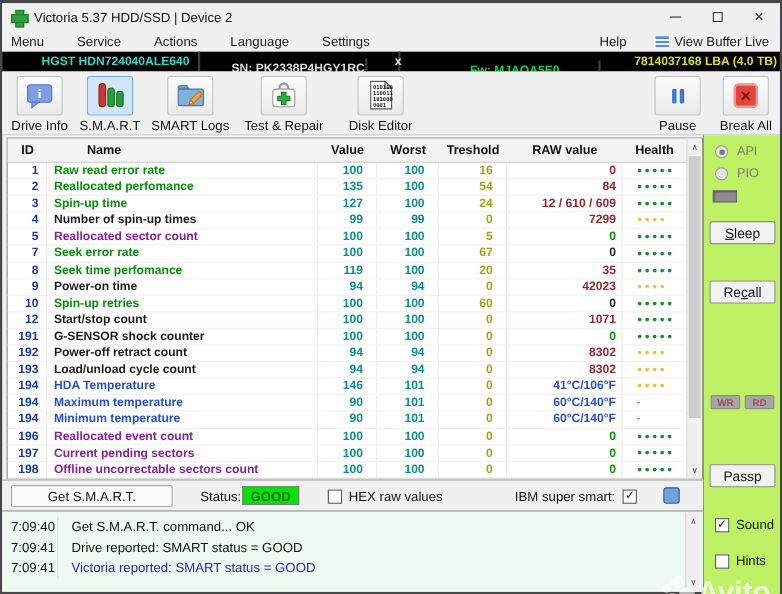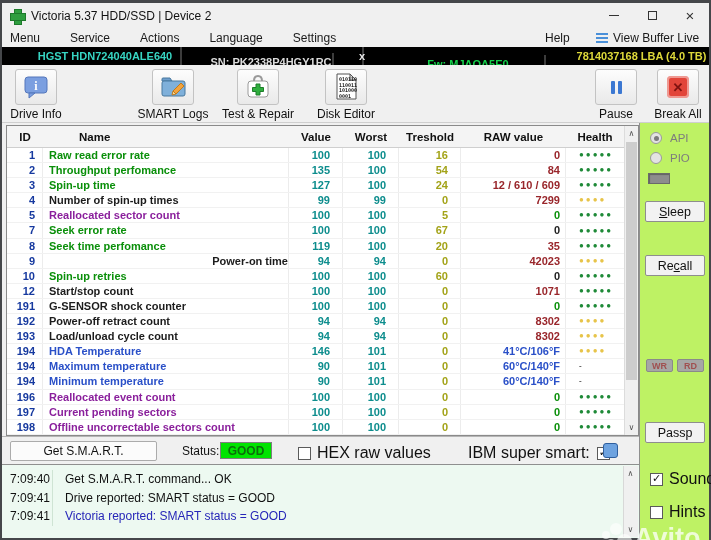--- a/index.html
+++ b/index.html
@@ -98,21 +98,21 @@
   .side-btn { position:absolute; left:5px; width:60px; height:21px; background:#f2f2f2;
               border:1px solid #8e8e8e; border-radius:2px; font-size:12.5px; color:#111;
               display:flex; align-items:center; justify-content:center; font-family:"Liberation Sans",sans-serif; }
   .mini-btn { position:absolute; width:27px; height:13px; background:#a6a6a6; border:1px solid #8a8a8a;
               border-radius:2px; color:#a05050; font-size:9px; font-weight:bold;
               display:flex; align-items:center; justify-content:center; }
   .chk-row { position:absolute; left:10px; display:flex; align-items:center; gap:6px; }
   .checkbox { width:13px; height:13px; background:#fff; border:1px solid #5a5a5a;
               display:flex; align-items:center; justify-content:center; font-size:11px; color:#111; }
   .checkbox.on::after { content:"✓"; margin-top:-1px; }
-  .chk-label { font-size:16px; color:#111; }
+  .chk-label { font-size:12px; color:#111; }
 
   
   .statusbar { position:absolute; left:0; top:433px; width:637px; height:28px; background:#f0f0f0;
                border-top:1px solid #b5b5b5; }
   .btn-getsmart { position:absolute; left:8px; top:4px; width:147px; height:20px; background:#fbfbfb;
                   border:1px solid #ababab; border-radius:2px; font-size:12px; color:#111;
                   display:flex; align-items:center; justify-content:center; }
   .status-label { position:absolute; left:180px; top:7px; font-size:12px; color:#111; }
   .status-badge { position:absolute; left:218px; top:5px; width:52px; height:17px; background:#00e400;
                   border:1px solid #7e7e7e; color:#0a6e0a; font-size:12px; font-weight:bold;
@@ -183,20 +183,30 @@
     <div class="tool t-di">
       <div class="tool-ic">
         <svg width="26" height="26" viewBox="0 0 26 26">
           <rect x="2" y="3" width="22" height="16" rx="3" fill="#7b9fe0" stroke="#5577bb"></rect>
           <path d="M6 19 L6 24 L12 19 Z" fill="#7b9fe0" stroke="#5577bb"></path>
           <text x="13" y="15.5" font-size="12" font-weight="bold" fill="#fff" text-anchor="middle" font-family="Liberation Serif, serif">i</text>
         </svg>
       </div>
       <div class="tool-label">Drive Info</div>
     </div>
+    <div class="tool t-sm selected">
+      <div class="tool-ic">
+        <svg width="26" height="26" viewBox="0 0 26 26">
+          <rect x="3" y="2" width="6" height="21" rx="3" fill="#cc3a33" stroke="#8e1f1a"></rect>
+          <rect x="11" y="6" width="6" height="17" rx="3" fill="#2d9c3c" stroke="#1b6e27"></rect>
+          <rect x="19" y="9" width="6" height="14" rx="3" fill="#2d9c3c" stroke="#1b6e27"></rect>
+        </svg>
+      </div>
+      <div class="tool-label">S.M.A.R.T</div>
+    </div>
     <div class="tool t-sl">
       <div class="tool-ic">
         <svg width="27" height="26" viewBox="0 0 27 26">
           <path d="M2 7 L2 5 Q2 4 3 4 L10 4 L12 7 Z" fill="#6f9fcd" stroke="#49799f"></path>
           <rect x="2" y="7" width="23" height="15" rx="2" fill="#7fb0da" stroke="#49799f"></rect>
           <path d="M13 17 L21 9 L24 12 L16 20 Z" fill="#f2a33c" stroke="#bf7a1e"></path>
           <path d="M13 17 L12 21 L16 20 Z" fill="#f8dc9a" stroke="#bf7a1e"></path>
         </svg>
       </div>
       <div class="tool-label">SMART Logs</div>
@@ -256,21 +266,21 @@
           <div class="tc c-id" style="color: rgb(22, 57, 159);">1</div>
           <div class="tc c-name" style="color: rgb(10, 143, 10);">Raw read error rate</div>
           <div class="tc c-value" style="color: rgb(13, 141, 141);">100</div>
           <div class="tc c-worst" style="color: rgb(13, 141, 141);">100</div>
           <div class="tc c-tresh" style="color: rgb(163, 163, 24);">16</div>
           <div class="tc c-raw" style="color: rgb(153, 38, 43);">0</div>
           <div class="tc c-health" style="color: rgb(31, 138, 56);">●●●●●</div>
         </div>
         <div class="t-row">
           <div class="tc c-id" style="color: rgb(22, 57, 159);">2</div>
-          <div class="tc c-name" style="color: rgb(10, 143, 10);">Throughput perfomance</div>
+          <div class="tc c-name" style="color: rgb(10, 143, 10);">Reallocated perfomance</div>
           <div class="tc c-value" style="color: rgb(13, 141, 141);">135</div>
           <div class="tc c-worst" style="color: rgb(13, 141, 141);">100</div>
           <div class="tc c-tresh" style="color: rgb(163, 163, 24);">54</div>
           <div class="tc c-raw" style="color: rgb(153, 38, 43);">84</div>
           <div class="tc c-health" style="color: rgb(31, 138, 56);">●●●●●</div>
         </div>
         <div class="t-row">
           <div class="tc c-id" style="color: rgb(22, 57, 159);">3</div>
           <div class="tc c-name" style="color: rgb(10, 143, 10);">Spin-up time</div>
           <div class="tc c-value" style="color: rgb(13, 141, 141);">127</div>
@@ -310,21 +320,21 @@
           <div class="tc c-id" style="color: rgb(22, 57, 159);">8</div>
           <div class="tc c-name" style="color: rgb(10, 143, 10);">Seek time perfomance</div>
           <div class="tc c-value" style="color: rgb(13, 141, 141);">119</div>
           <div class="tc c-worst" style="color: rgb(13, 141, 141);">100</div>
           <div class="tc c-tresh" style="color: rgb(163, 163, 24);">20</div>
           <div class="tc c-raw" style="color: rgb(153, 38, 43);">35</div>
           <div class="tc c-health" style="color: rgb(31, 138, 56);">●●●●●</div>
         </div>
         <div class="t-row">
           <div class="tc c-id" style="color: rgb(22, 57, 159);">9</div>
-          <div class="tc c-name" style="color: rgb(28, 28, 28); text-align: right;">Power-on time</div>
+          <div class="tc c-name" style="color: rgb(28, 28, 28);">Power-on time</div>
           <div class="tc c-value" style="color: rgb(13, 141, 141);">94</div>
           <div class="tc c-worst" style="color: rgb(13, 141, 141);">94</div>
           <div class="tc c-tresh" style="color: rgb(163, 163, 24);">0</div>
           <div class="tc c-raw" style="color: rgb(153, 38, 43);">42023</div>
           <div class="tc c-health" style="color: rgb(231, 196, 74);">●●●●</div>
         </div>
         <div class="t-row">
           <div class="tc c-id" style="color: rgb(22, 57, 159);">10</div>
           <div class="tc c-name" style="color: rgb(10, 143, 10);">Spin-up retries</div>
           <div class="tc c-value" style="color: rgb(13, 141, 141);">100</div>

